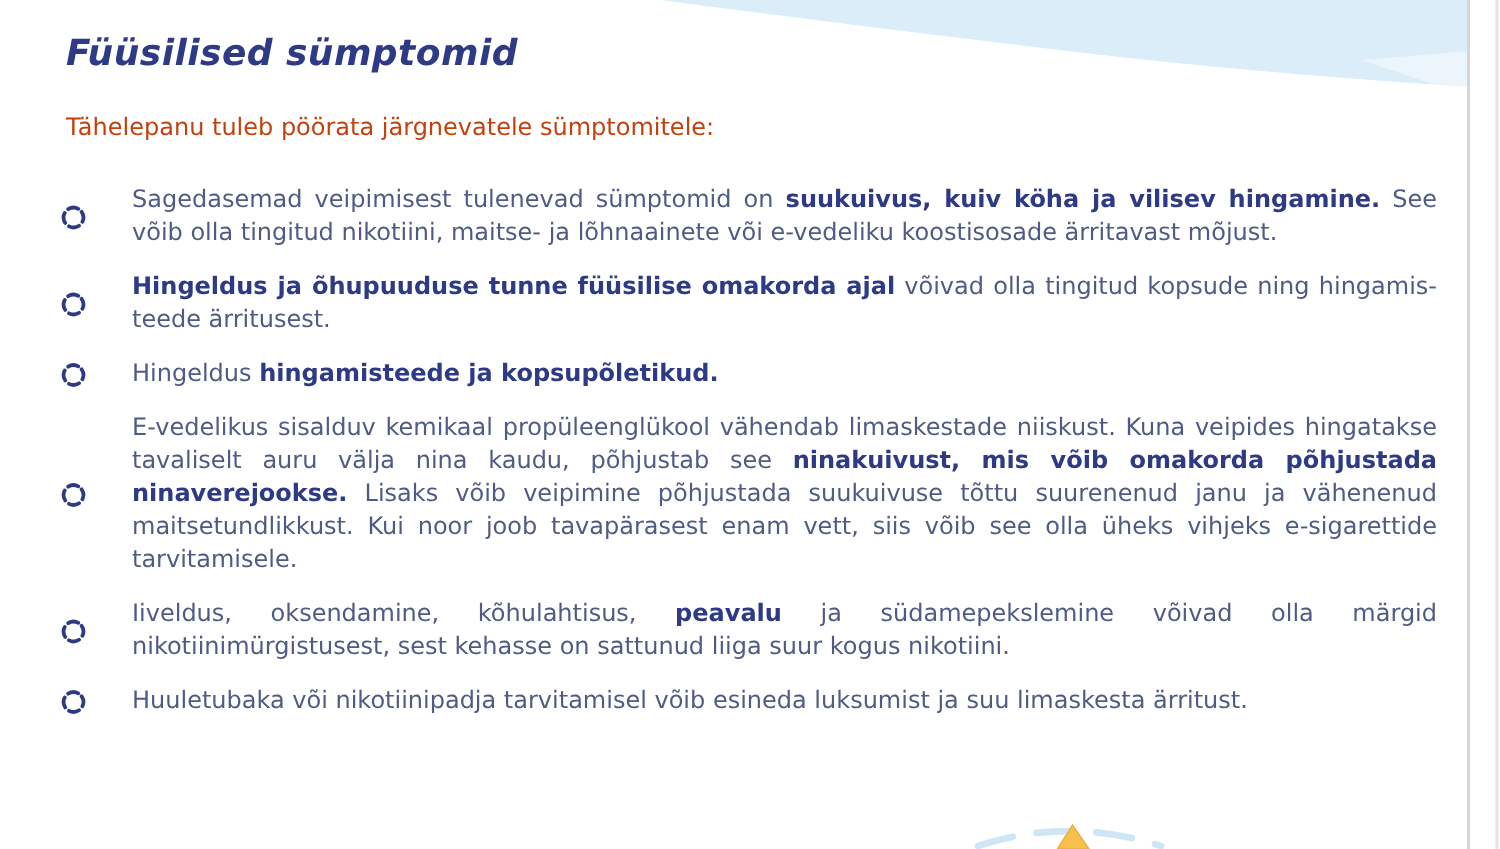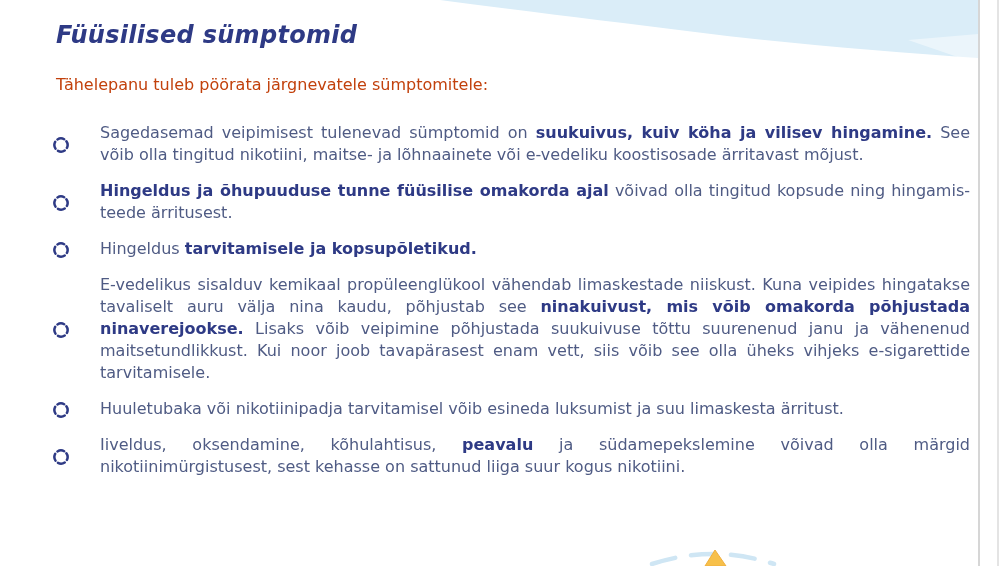--- a/index.html
+++ b/index.html
@@ -33,21 +33,21 @@
   .page-edge-line-outer {
     position: absolute;
     top: 0;
     right: 1px;
     width: 2px;
     height: 566px;
     background: #e4e4e4;
   }
   .content {
     position: absolute;
-    left: 56px;
+    left: 44px;
     top: 20px;
     width: 914px;
   }
   .title {
     font-size: 24px;
     font-weight: bold;
     font-style: italic;
     color: #2e3a85;
     letter-spacing: 0.3px;
     line-height: 30px;
@@ -134,42 +134,42 @@
         <svg class="bullet-icon" viewBox="0 0 18 18" aria-hidden="true">
           <circle cx="9" cy="9" r="6.6" fill="none" stroke="#2e3a85" stroke-width="2.5" stroke-dasharray="7 3.4" stroke-linecap="round" transform="rotate(-35 9 9)"></circle>
         </svg>
         <p class="bullet-text"><span></span><span class="b">Hingeldus ja õhupuuduse tunne füüsilise omakorda ajal</span><span> võivad olla tingitud kopsude ning hingamis­teede ärritusest.</span></p>
       </div>
 
       <div class="bullet-item">
         <svg class="bullet-icon" viewBox="0 0 18 18" aria-hidden="true">
           <circle cx="9" cy="9" r="6.6" fill="none" stroke="#2e3a85" stroke-width="2.5" stroke-dasharray="7 3.4" stroke-linecap="round" transform="rotate(-35 9 9)"></circle>
         </svg>
-        <p class="bullet-text"><span>Hingeldus </span><span class="b">tarvitamisele ja kopsupõletikud.</span><span></span></p>
+        <p class="bullet-text"><span>Hingeldus </span><span class="b">hingamisteede ja kopsupõletikud.</span><span></span></p>
       </div>
 
       <div class="bullet-item">
         <svg class="bullet-icon" viewBox="0 0 18 18" aria-hidden="true">
           <circle cx="9" cy="9" r="6.6" fill="none" stroke="#2e3a85" stroke-width="2.5" stroke-dasharray="7 3.4" stroke-linecap="round" transform="rotate(-35 9 9)"></circle>
         </svg>
         <p class="bullet-text"><span>E-vedelikus sisalduv kemikaal propüleenglükool vähendab limaskestade niiskust. Kuna veipides hingatakse tavaliselt auru välja nina kaudu, põhjustab see </span><span class="b">ninakuivust, mis võib omakorda põhjustada ninaverejookse.</span><span> Lisaks võib veipimine põhjustada suukuivuse tõttu suurenenud janu ja vähenenud maitsetundlikkust. Kui noor joob tavapärasest enam vett, siis võib see olla üheks vihjeks e-sigarettide tarvitamisele.</span></p>
       </div>
 
       <div class="bullet-item">
         <svg class="bullet-icon" viewBox="0 0 18 18" aria-hidden="true">
           <circle cx="9" cy="9" r="6.6" fill="none" stroke="#2e3a85" stroke-width="2.5" stroke-dasharray="7 3.4" stroke-linecap="round" transform="rotate(-35 9 9)"></circle>
         </svg>
-        <p class="bullet-text"><span>Huuletubaka või nikotiinipadja tarvitamisel võib esineda luksumist ja suu limaskesta ärritust.</span><span class="b"></span><span></span></p>
+        <p class="bullet-text"><span>Iiveldus, oksendamine, kõhulahtisus, </span><span class="b">peavalu</span><span> ja südamepekslemine võivad olla märgid nikotiinimürgistusest, sest kehasse on sattunud liiga suur kogus nikotiini.</span></p>
       </div>
 
       <div class="bullet-item">
         <svg class="bullet-icon" viewBox="0 0 18 18" aria-hidden="true">
           <circle cx="9" cy="9" r="6.6" fill="none" stroke="#2e3a85" stroke-width="2.5" stroke-dasharray="7 3.4" stroke-linecap="round" transform="rotate(-35 9 9)"></circle>
         </svg>
-        <p class="bullet-text"><span>Iiveldus, oksendamine, kõhulahtisus, </span><span class="b">peavalu</span><span> ja südamepekslemine võivad olla märgid nikotiinimürgistusest, sest kehasse on sattunud liiga suur kogus nikotiini.</span></p>
+        <p class="bullet-text"><span>Huuletubaka või nikotiinipadja tarvitamisel võib esineda luksumist ja suu limaskesta ärritust.</span><span class="b"></span><span></span></p>
       </div>
 
     </div>
   </div>
 
   <svg class="bottom-ornament" viewBox="0 0 130 18" aria-hidden="true">
     <path d="M4 16 Q 65 -4 126 16" fill="none" stroke="#cfe6f4" stroke-width="4.5" stroke-dasharray="24 16" stroke-linecap="round"></path>
     <polygon points="57,18 67,2 78,18" fill="#f7c04a" stroke="#efae3e" stroke-width="1"></polygon>
   </svg>
 

